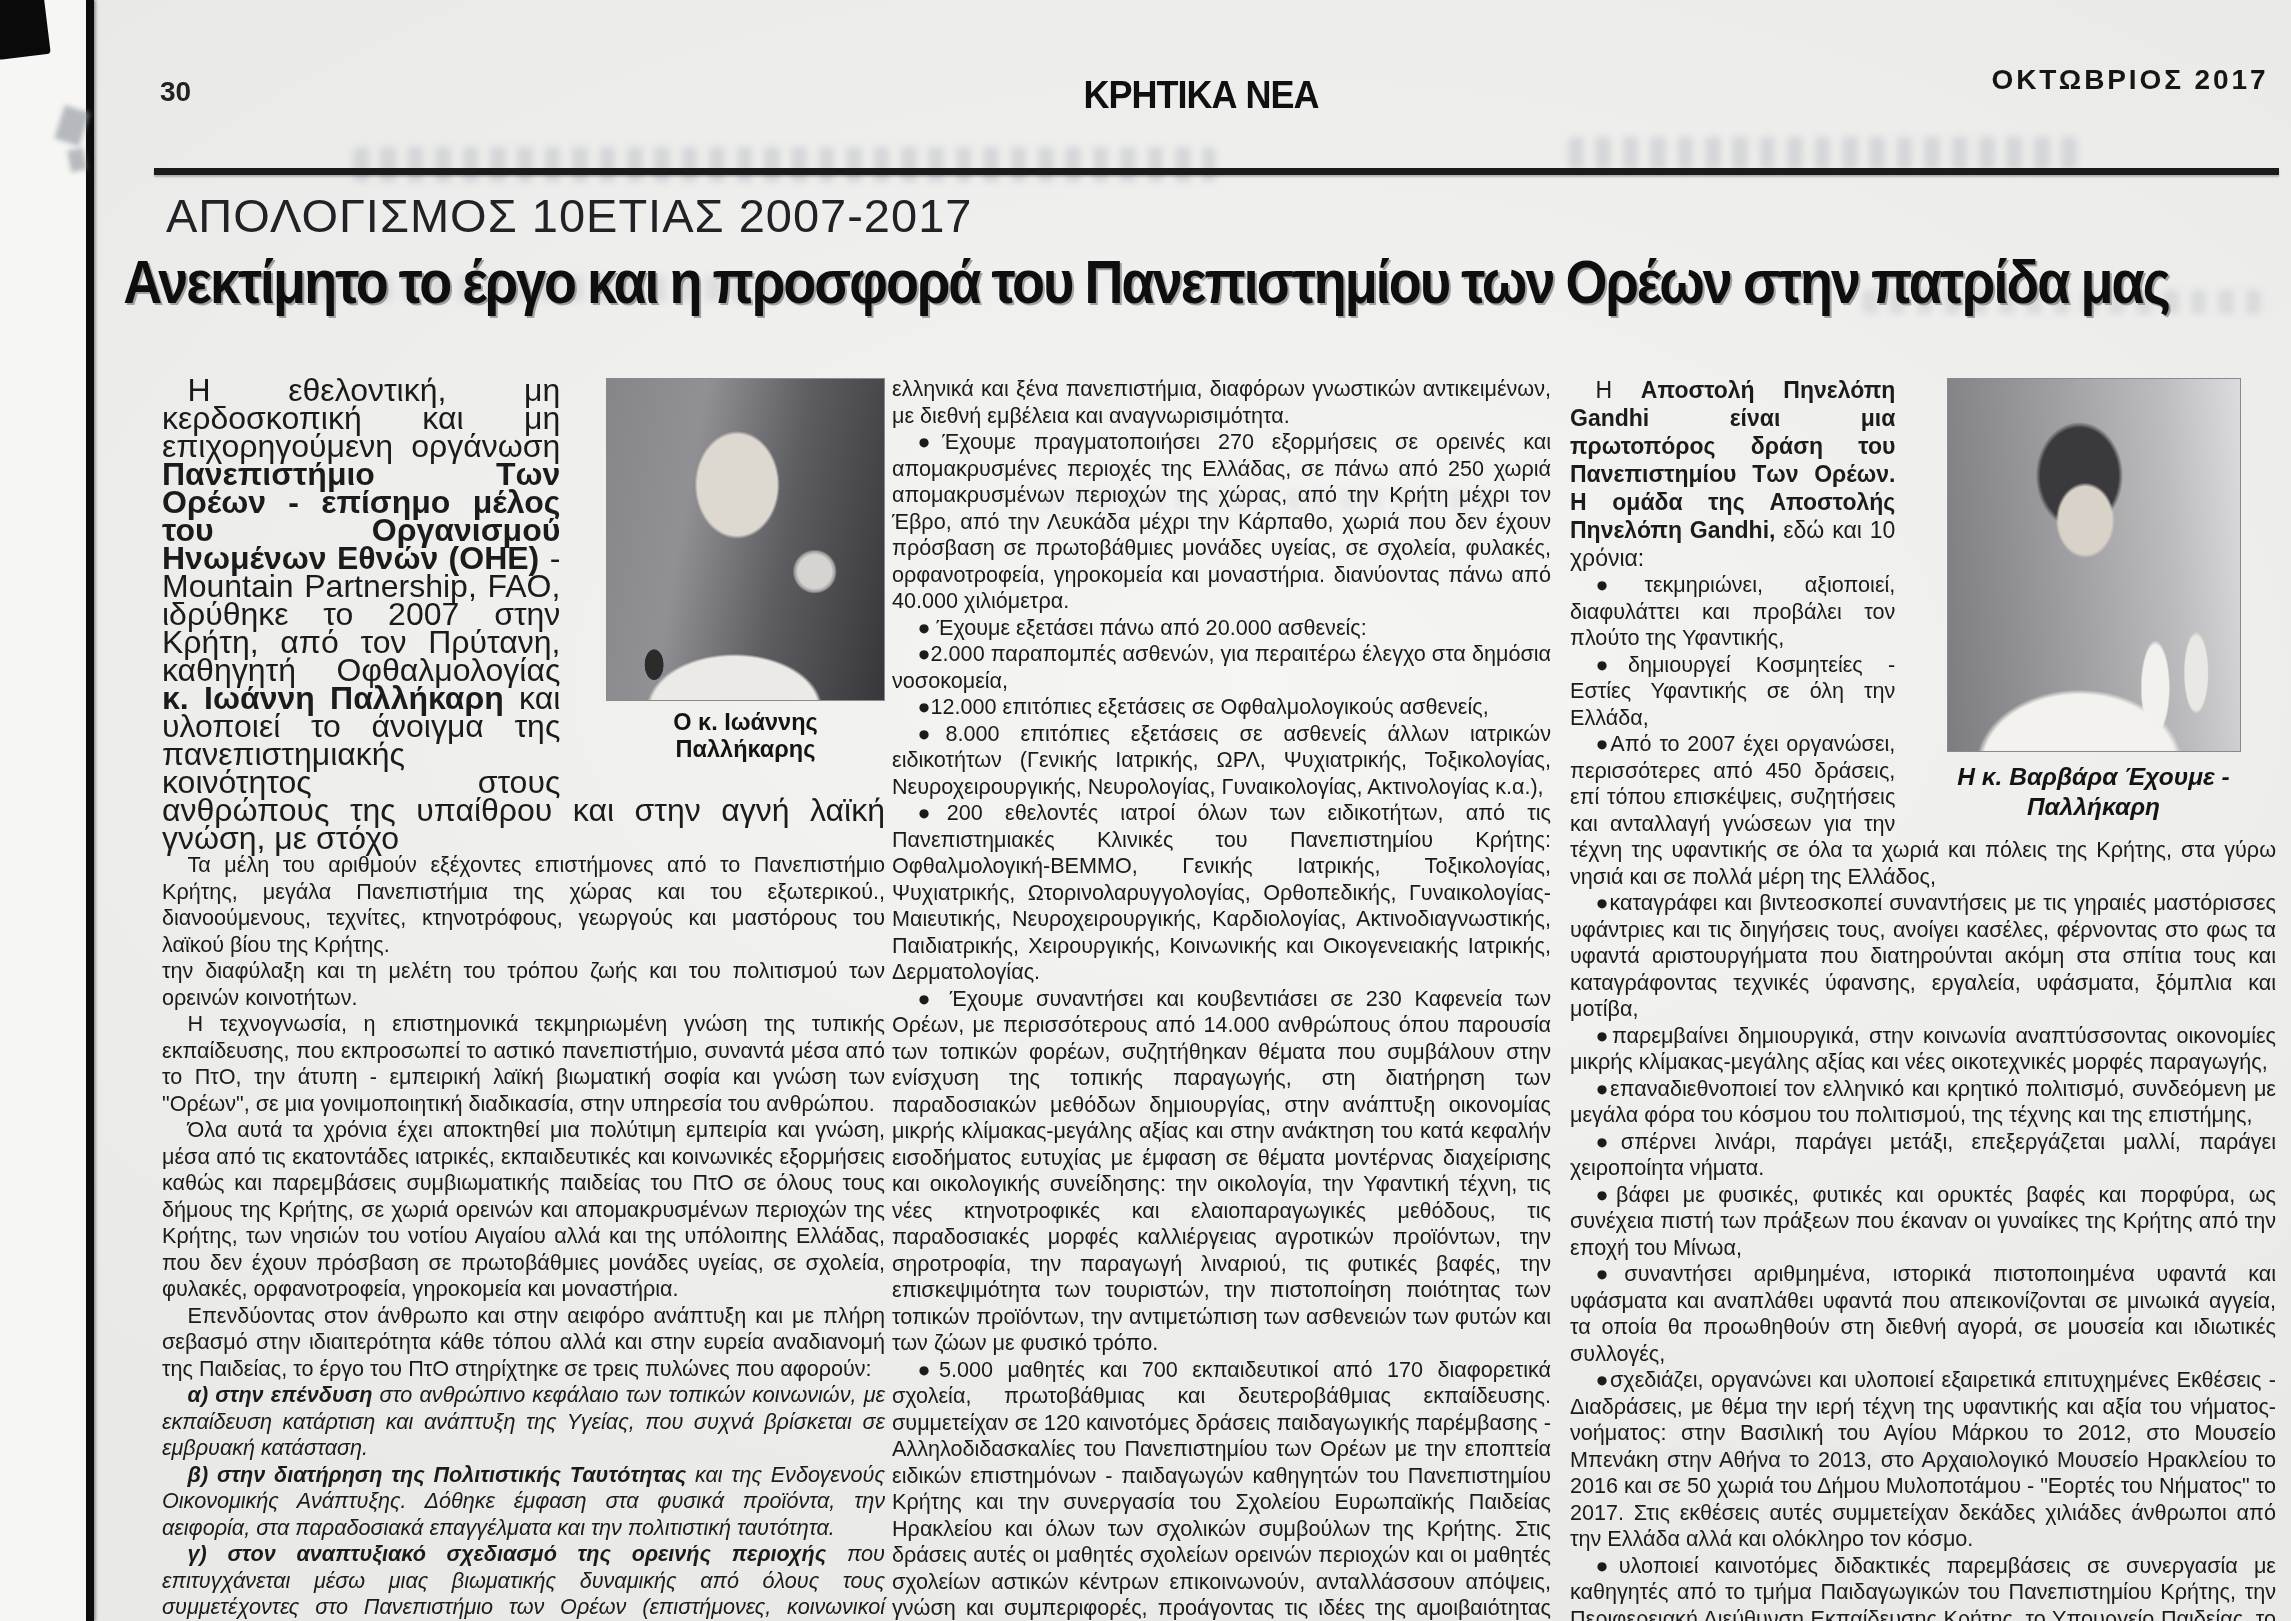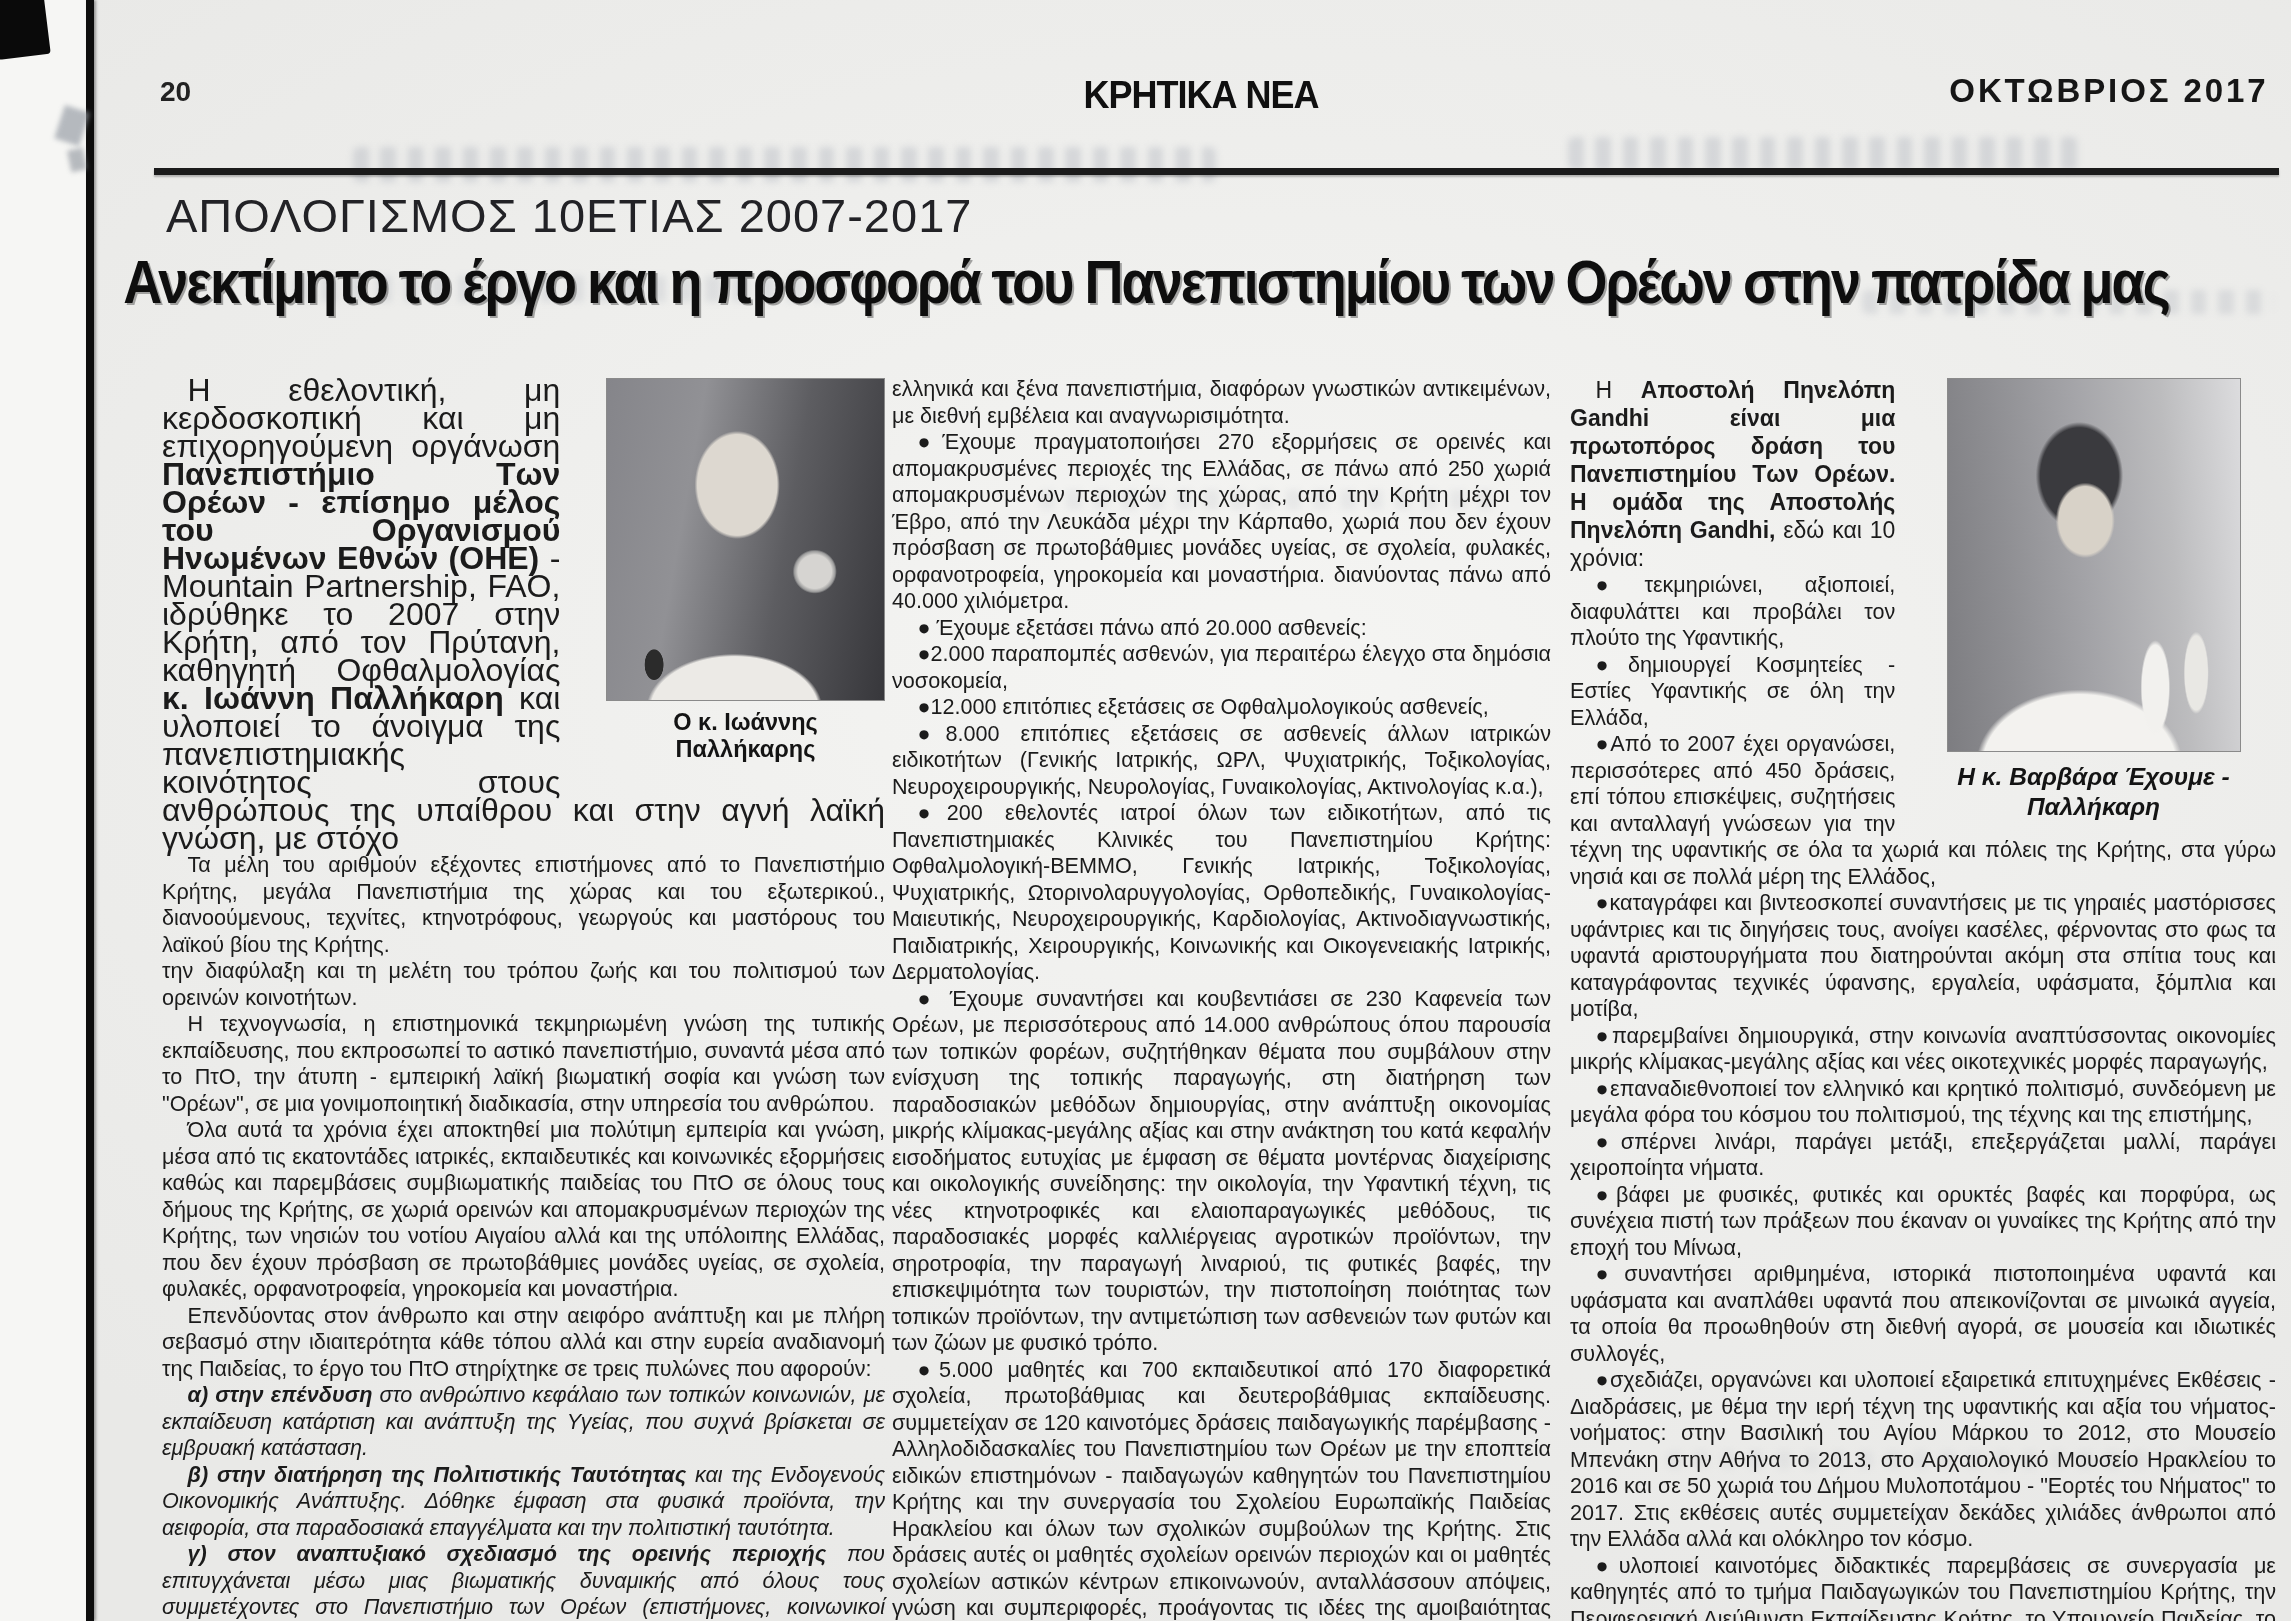--- a/index.html
+++ b/index.html
@@ -18,21 +18,21 @@
   .ghost.g1{left:353px;top:147px;width:863px;height:35px;}
   .ghost.g2{left:1568px;top:137px;width:510px;height:33px;}
   .ghost.g3{left:294px;top:276px;width:529px;height:25.5px;opacity:.35;}
   .ghost.g4{left:1862px;top:290px;width:412px;height:23.5px;opacity:.4;}
   .ghost.g5{left:1039px;top:490px;width:461px;height:19.6px;opacity:.22;}
   .ghost.g6{left:1666px;top:1451px;width:549px;height:17.6px;opacity:.18;}
   
   .pagenum{position:absolute;left:160px;top:76px;font-size:28px;font-weight:bold;color:#222;}
   .masthead{position:absolute;left:1049px;top:74px;width:304px;text-align:center;font-size:36px;font-weight:bold;
             letter-spacing:-1px;color:#101010;transform:scaleY(1.08);}
-  .issuedate{position:absolute;right:23.5px;top:72px;font-size:33px;font-weight:bold;letter-spacing:2.9px;color:#161616;}
+  .issuedate{position:absolute;right:23.5px;top:64px;font-size:28px;font-weight:bold;letter-spacing:2.9px;color:#161616;}
   .rule{position:absolute;left:154px;top:168px;width:2125px;height:6.9px;background:#1b1b1b;box-shadow:0 2px 2px rgba(0,0,0,.25);}
   
   .kicker{position:absolute;left:166px;top:188px;width:1960px;text-align:left;font-size:47px;letter-spacing:1px;color:#222226;}
   .headline{position:absolute;left:118px;top:247px;width:2056px;text-align:center;font-size:54px;font-weight:bold;
             letter-spacing:-2px;word-spacing:-1px;color:#0e0e0e;text-shadow:2px 2px 0 rgba(20,20,20,.35);
             transform:scaleY(1.12);transform-origin:center top;}
   
   .col{position:absolute;top:376px;}
   #col1{left:162px;width:723px;}
   #col2{left:892px;width:659px;}
@@ -78,21 +78,21 @@
   <div class="smudge1"></div>
   <div class="smudge2"></div>
 
   <div class="ghost g1"></div>
   <div class="ghost g2"></div>
   <div class="ghost g3"></div>
   <div class="ghost g4"></div>
   <div class="ghost g5"></div>
   <div class="ghost g6"></div>
 
-  <div class="pagenum">20</div>
+  <div class="pagenum">30</div>
   <div class="masthead">ΚΡΗΤΙΚΑ ΝΕΑ</div>
   <div class="issuedate">ΟΚΤΩΒΡΙΟΣ 2017</div>
   <div class="rule"></div>
 
   <div class="kicker">ΑΠΟΛΟΓΙΣΜΟΣ 10ΕΤΙΑΣ 2007-2017</div>
   <div class="headline">Ανεκτίμητο το έργο και η προσφορά του Πανεπιστημίου των Ορέων στην πατρίδα μας</div>
 
   <div class="col" id="col1">
     <div class="float-box fb-man">
       <div class="photo photo-man"></div>

